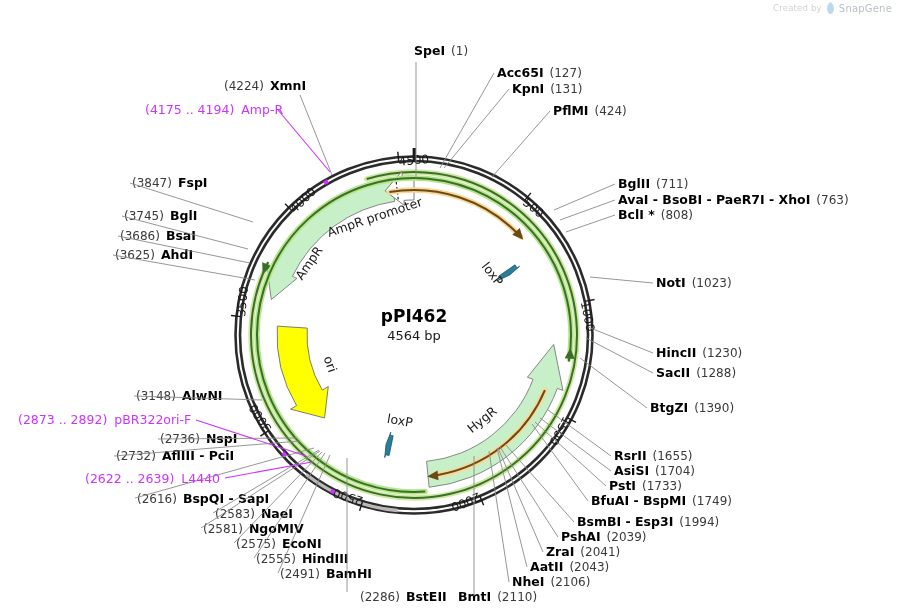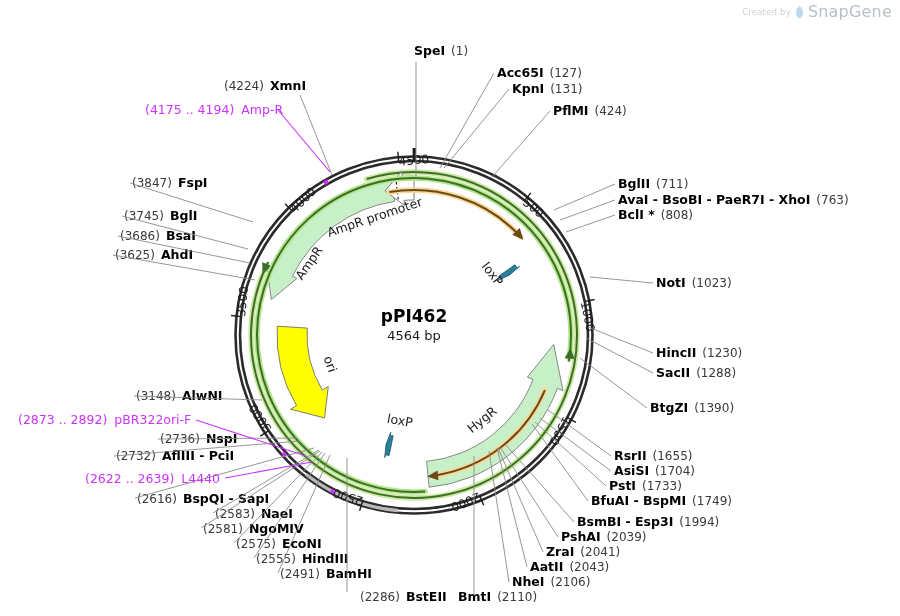--- a/index.html
+++ b/index.html
@@ -29,21 +29,21 @@
     right: 8px;
     font-size: 10px;
     color: #c9cdd4;
     font-family: "DejaVu Sans", "Liberation Sans", sans-serif;
     letter-spacing: .2px;
     display: flex;
     align-items: center;
     gap: 5px;
   }
   .watermark .wm-created { font-size: 8.5px; color: #cfd3d8; }
-  .watermark .wm-brand { font-size: 16px; color: #b9bfc7; font-weight: 400; }
+  .watermark .wm-brand { font-size: 10px; color: #b9bfc7; font-weight: 400; }
   .wm-logo { display:inline-block; width:7px; height:12px; position:relative; }
 
   
   .enz-name { font-weight: bold; font-size: 12.5px; font-family: "DejaVu Sans","Liberation Sans",sans-serif; fill:#000; }
   .enz-pos  { font-size: 12px; font-family: "DejaVu Sans","Liberation Sans",sans-serif; fill:#3a3a3a; }
   .prim-txt { font-size: 12.5px; font-family: "DejaVu Sans","Liberation Sans",sans-serif; fill:#cc33ff; }
   .tick-txt { font-size: 12px; font-family: "DejaVu Sans","Liberation Sans",sans-serif; fill:#1a1a1a; }
   .feat-txt { font-size: 12.5px; font-family: "DejaVu Sans","Liberation Sans",sans-serif; fill:#1a1a1a; }
   .plasmid-name { font-size: 17px; font-weight: bold; font-family:"DejaVu Sans","Liberation Sans",sans-serif; fill:#000; }
   .plasmid-size { font-size: 13px; font-family:"DejaVu Sans","Liberation Sans",sans-serif; fill:#1a1a1a; }

